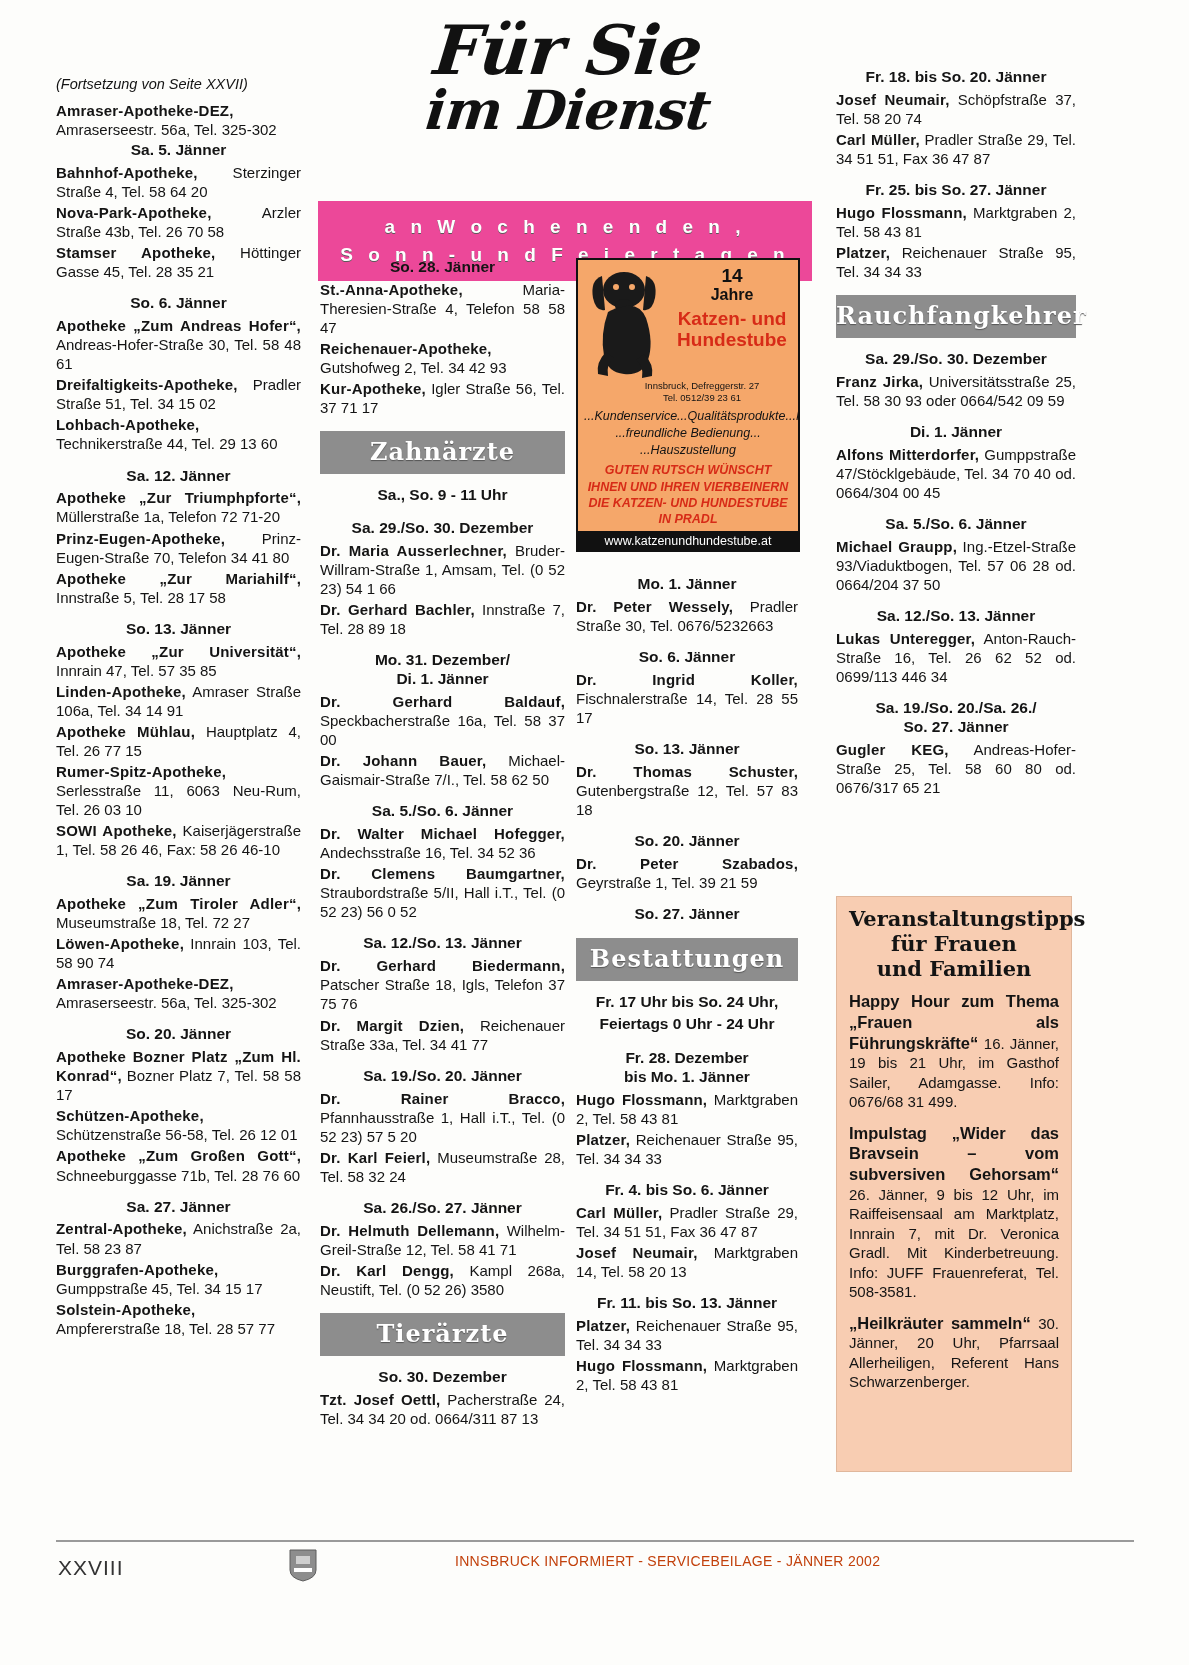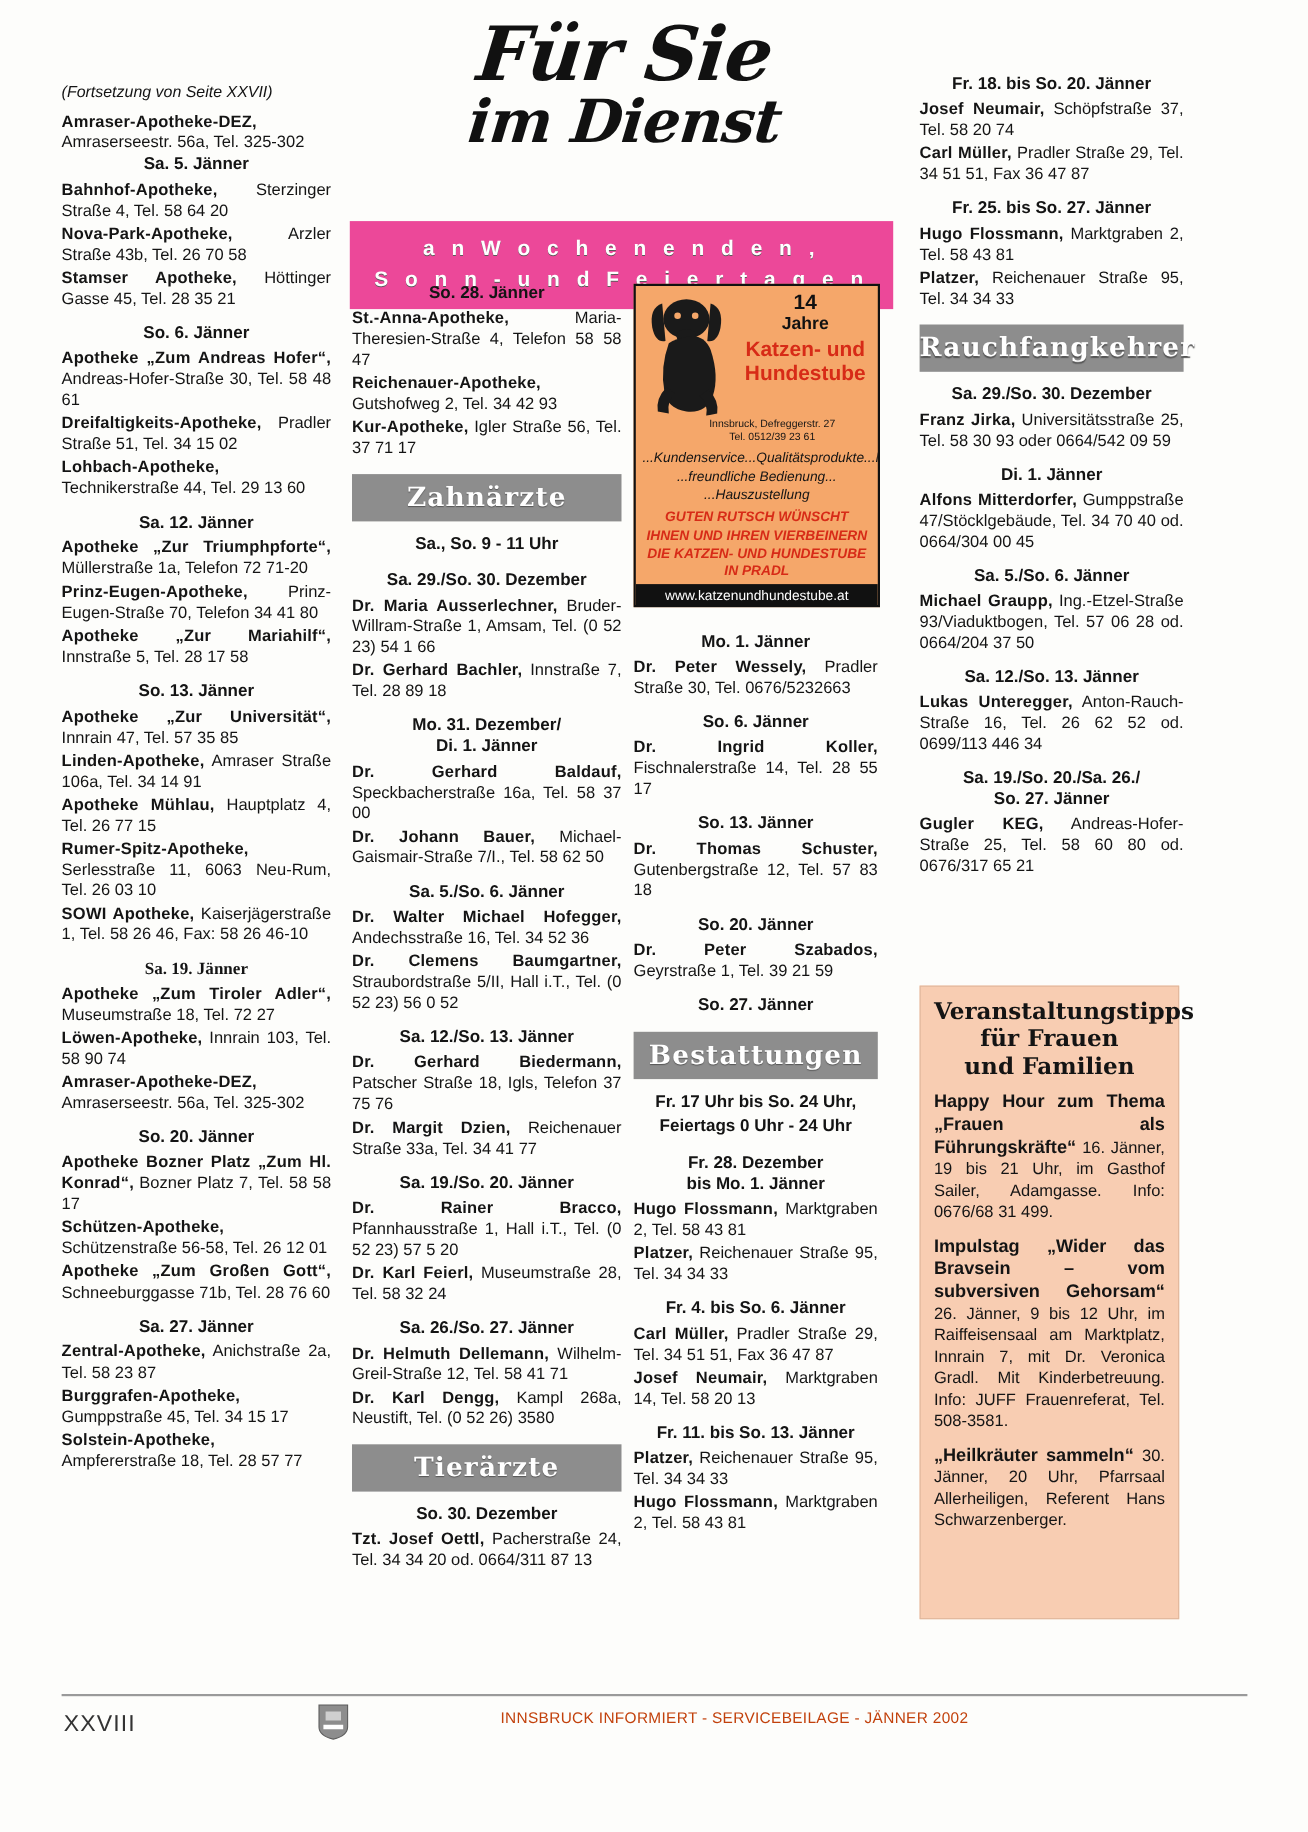--- a/index.html
+++ b/index.html
@@ -135,21 +135,21 @@
         </div>
         <div class="entry">
           <div class="dateline" style="white-space: pre-line;">So. 13. Jänner</div>
           <div class="item"><b>Apotheke „Zur Universität“,</b><span> Innrain 47, Tel. 57 35 85</span></div>
           <div class="item"><b>Linden-Apotheke,</b><span> Amraser Straße 106a, Tel. 34 14 91</span></div>
           <div class="item"><b>Apotheke Mühlau,</b><span> Hauptplatz 4, Tel. 26 77 15</span></div>
           <div class="item"><b>Rumer-Spitz-Apotheke,</b><span> Serlesstraße 11, 6063 Neu-Rum, Tel. 26 03 10</span></div>
           <div class="item"><b>SOWI Apotheke,</b><span> Kaiserjägerstraße 1, Tel. 58 26 46, Fax: 58 26 46-10</span></div>
         </div>
         <div class="entry">
-          <div class="dateline" style="white-space: pre-line; font-family: Liberation Serif, serif;">Sa. 19. Jänner</div>
+          <div class="dateline" style="white-space: pre-line;">Sa. 19. Jänner</div>
           <div class="item"><b>Apotheke „Zum Tiroler Adler“,</b><span> Museumstraße 18, Tel. 72 27</span></div>
           <div class="item"><b>Löwen-Apotheke,</b><span> Innrain 103, Tel. 58 90 74</span></div>
           <div class="item"><b>Amraser-Apotheke-DEZ,</b><span> Amraserseestr. 56a, Tel. 325-302</span></div>
         </div>
         <div class="entry">
           <div class="dateline" style="white-space: pre-line;">So. 20. Jänner</div>
           <div class="item"><b>Apotheke Bozner Platz „Zum Hl. Konrad“,</b><span> Bozner Platz 7, Tel. 58 58 17</span></div>
           <div class="item"><b>Schützen-Apotheke,</b><span> Schützenstraße 56-58, Tel. 26 12 01</span></div>
           <div class="item"><b>Apotheke „Zum Großen Gott“,</b><span> Schneeburggasse 71b, Tel. 28 76 60</span></div>
         </div>

